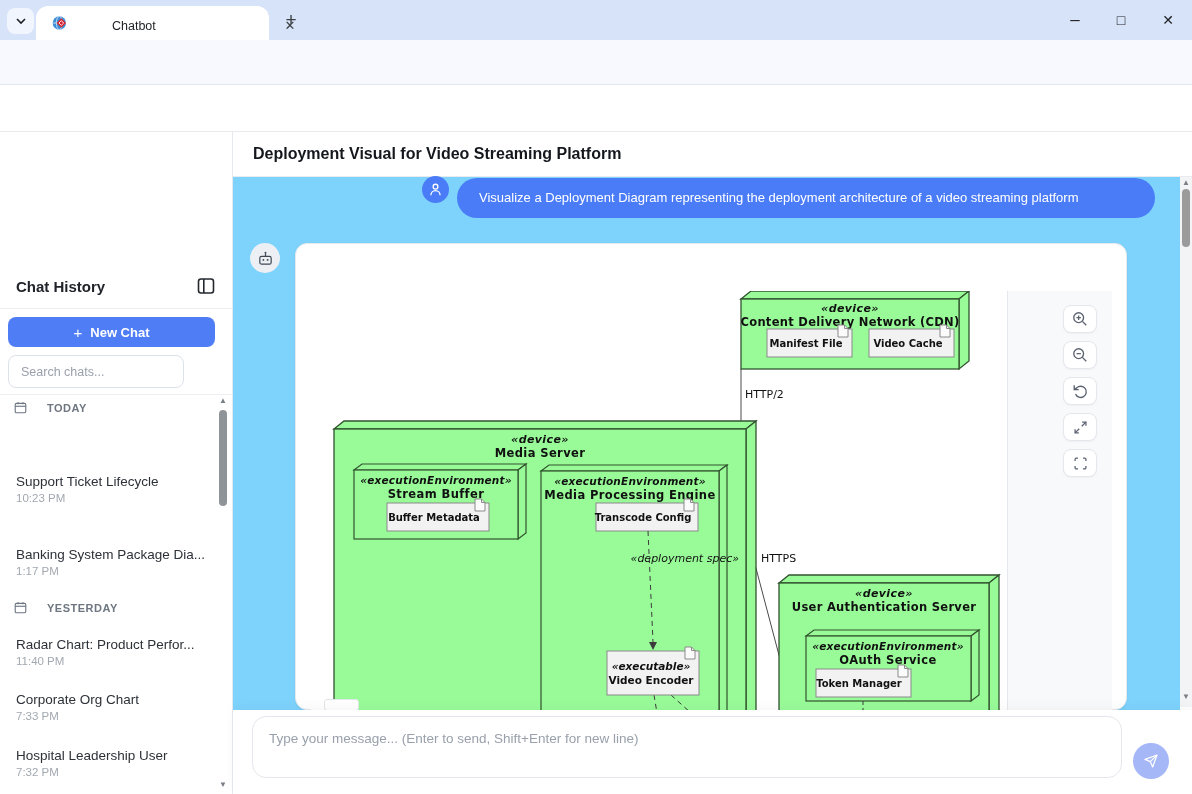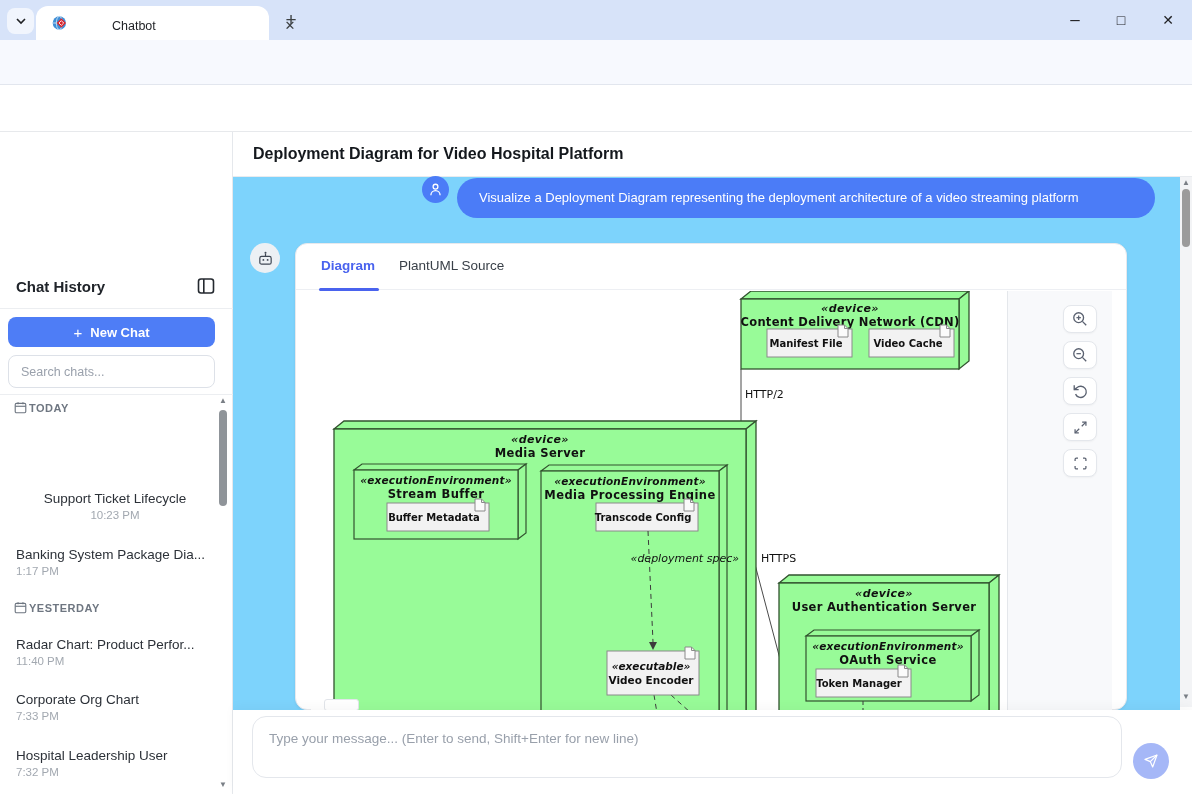--- a/index.html
+++ b/index.html
@@ -28,23 +28,23 @@
   .app-title { left:48px; top:93px; font-size:15px; font-weight:bold; color:#1c2026; }
   .app-sub { left:48px; top:111px; font-size:11.5px; color:#555b63; }
   .app-sub a { color:#4a4f57; text-decoration:underline; }
   .more-apps { left:1060px; top:94px; width:86px; height:29px; border-radius:15px; background:#18a55f; color:#fff; font-size:12.5px; font-weight:bold; display:flex; align-items:center; justify-content:center; border:none; }
 
   
   #sidebar { left:0; top:132px; width:233px; height:662px; background:#fff; border-right:1px solid #e5e8ec; }
   .sb-head { left:16px; top:146px; font-size:15px; font-weight:bold; color:#20242a; }
   .hr { height:1px; background:#eceef1; }
   .newchat { left:8px; top:185px; width:207px; height:30px; background:#4e7df6; color:#fff; border:none; border-radius:8px; font-size:13px; font-weight:bold; display:flex; align-items:center; justify-content:center; gap:8px; }
-  .search { left:8px; top:223px; width:207px; height:33px; border:1px solid #dde1e8; border-radius:8px; font-size:12.5px; color:#333; padding:0 12px; outline:none; background:#fff; font-family:"Liberation Sans",sans-serif; }
+  .search { left:8px; top:223px; width:176px; height:33px; border:1px solid #dde1e8; border-radius:8px; font-size:12.5px; color:#333; padding:0 12px; outline:none; background:#fff; font-family:"Liberation Sans",sans-serif; }
   .search::placeholder { color:#9aa1ac; }
-  .section-label { font-size:11px; font-weight:bold; letter-spacing:.5px; color:#6e7681; display:flex; align-items:center; gap:2px; }
+  .section-label { font-size:11px; font-weight:bold; letter-spacing:.5px; color:#6e7681; display:flex; align-items:center; gap:20px; }
   .chat-item { left:8px; width:206px; padding:6px 0 6px 8px; cursor:pointer; }
   .chat-item .t { font-size:13.5px; color:#2c3138; white-space:nowrap; overflow:hidden; }
   .chat-item .d { font-size:11.5px; color:#a2a8b0; margin-top:3px; }
   .chat-item.selected { left:5px; width:213px; background:#e9f0fd; border:1px solid #c9daf8; border-radius:10px; padding:7px 0 7px 11px; }
   .chat-item.selected .t { color:#2457c5; }
   .sb-scroll-thumb { left:219px; width:8px; background:#8f9499; border-radius:4px; }
   .scroll-arrow { font-size:8px; color:#7a7f86; }
 
   
   #topbar { left:233px; top:132px; width:959px; height:45px; background:#fff; border-bottom:1px solid #e9ebee; }
@@ -183,21 +183,21 @@
   <div class="abs section-label" style="left:14px;top:269px;">
     <svg width="13" height="13" viewBox="0 0 16 16">
       <rect x="1.5" y="3" width="13" height="11.5" rx="1.5" fill="none" stroke="#6e7681" stroke-width="1.4"></rect>
       <line x1="1.5" y1="6.5" x2="14.5" y2="6.5" stroke="#6e7681" stroke-width="1.4"></line>
       <line x1="5" y1="1.5" x2="5" y2="4" stroke="#6e7681" stroke-width="1.4"></line>
       <line x1="11" y1="1.5" x2="11" y2="4" stroke="#6e7681" stroke-width="1.4"></line>
     </svg>
     <span>TODAY</span>
   </div>
 
-  <div class="abs chat-item" style="top:353px;text-align:center;">
+  <div class="abs chat-item" style="top:336px;">
     <div class="t">Support Ticket Lifecycle</div>
     <div class="d">10:23 PM</div>
   </div>
   <div class="abs chat-item" style="top:409px;">
     <div class="t">Banking System Package Dia...</div>
     <div class="d">1:17 PM</div>
   </div>
 
   <div class="abs section-label" style="left:14px;top:469px;">
     <svg width="13" height="13" viewBox="0 0 16 16">
@@ -221,21 +221,21 @@
     <div class="t">Hospital Leadership User</div>
     <div class="d">7:32 PM</div>
   </div>
 
   <span class="abs scroll-arrow" style="left:219px;top:264px;">▲</span>
   <div class="abs sb-scroll-thumb" style="top:278px;height:96px;"></div>
   <span class="abs scroll-arrow" style="left:219px;top:648px;">▼</span>
 </div>
 
 <div class="abs" id="topbar">
-  <div class="abs page-title" style="left:20px;top:13px;">Deployment Diagram for Video Hospital Platform</div>
+  <div class="abs page-title" style="left:20px;top:13px;">Deployment Visual for Video Streaming Platform</div>
 </div>
 
 <div class="abs" id="chatarea">
 
   <div class="abs user-avatar avatar">
     <svg style="margin:5px 0 0 5px;" width="17" height="17" viewBox="0 0 24 24">
       <circle cx="12" cy="8" r="3.4" fill="none" stroke="#fff" stroke-width="1.8"></circle>
       <path d="M5.5 20a6.5 6.5 0 0 1 13 0" fill="none" stroke="#fff" stroke-width="1.8"></path>
     </svg>
   </div>
@@ -245,25 +245,20 @@
     <svg width="17" height="17" viewBox="0 0 24 24">
       <rect x="4" y="9" width="16" height="11" rx="2.5" fill="none" stroke="#3f4754" stroke-width="1.7"></rect>
       <line x1="12" y1="5" x2="12" y2="9" stroke="#3f4754" stroke-width="1.7"></line>
       <circle cx="12" cy="4" r="1.4" fill="#3f4754"></circle>
       <circle cx="9" cy="14" r="1.3" fill="#3f4754"></circle>
       <circle cx="15" cy="14" r="1.3" fill="#3f4754"></circle>
     </svg>
   </div>
 
   <div class="abs card">
-    <div class="abs tabsrow">
-      <span class="abs dtab active" style="left:25px;">Diagram</span>
-      <span class="abs dtab idle" style="left:103px;">PlantUML Source</span>
-      <div class="abs dtab-underline"></div>
-    </div>
 
     <div class="abs viewport">
       <div class="abs canvas">
 
         <svg width="697" height="422" viewBox="0 0 697 422">
           <defs>
             <g id="dogear">
               <path d="M0 0 h6.5 l3.5 3.5 V12 H0 Z" fill="#fbfbfb" stroke="#8a8a8a" stroke-width="1"></path>
               <path d="M6.5 0 v3.5 h3.5" fill="none" stroke="#8a8a8a" stroke-width="1"></path>
             </g>

